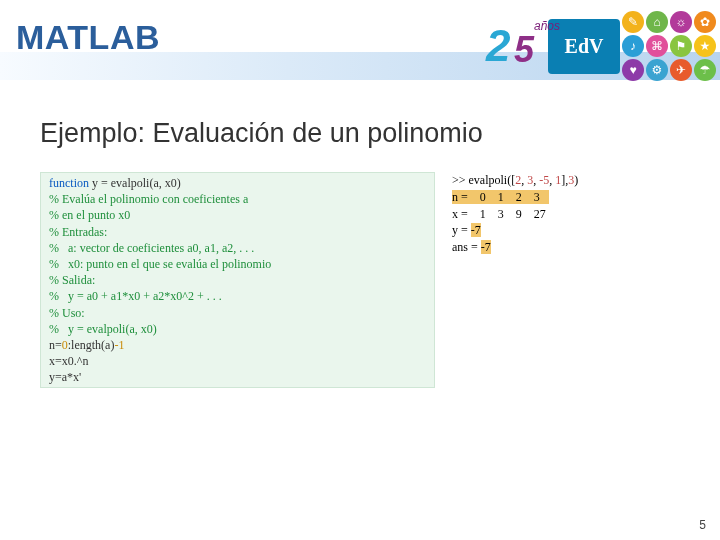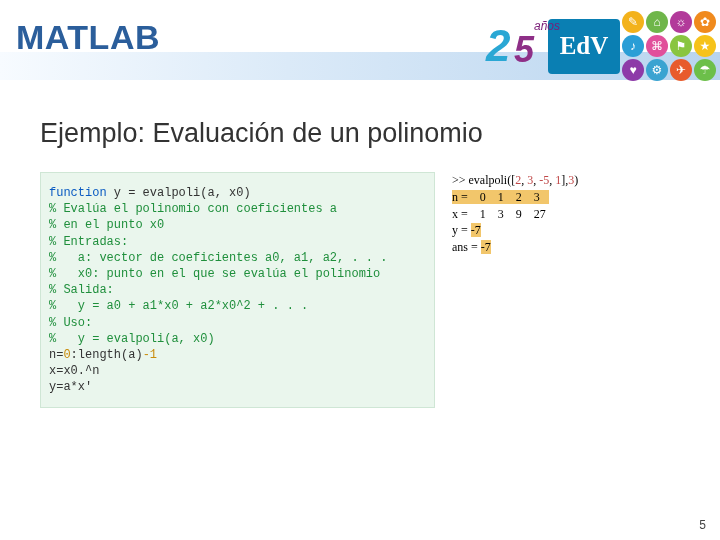--- a/index.html
+++ b/index.html
@@ -59,21 +59,21 @@
   .logo-25 .anos { color:#7a1d77; font-size:12px; font-style:italic; position:absolute; top:0; right:-6px;}
   .logo-edv {
     background: #0a7fb3;
     color: #fff;
     width: 72px;
     height: 55px;
     border-radius: 4px;
     display: flex;
     align-items: center;
     justify-content: center;
-    font-size: 25px;
+    font-size: 20px;
     font-weight: 700;
     font-family: Georgia, serif;
   }
   .icon-grid {
     margin-left: 2px;
     display: grid;
     grid-template-columns: repeat(4, 22px);
     grid-template-rows: repeat(3, 22px);
     gap: 2px;
   }
@@ -90,22 +90,22 @@
     color: #333;
     font-weight: 400;
   }
   .code-left {
     position: absolute;
     top: 172px;
     left: 40px;
     width: 395px;
     background: #eaf6ed;
     border: 1px solid #cfe6d5;
-    padding: 12px 8px;
-    font-family: Liberation Mono, monospace;
+    padding: 2px 8px;
+    font-family: Liberation Serif, serif;
     font-size: 12px;
     line-height: 1.35;
     color: #333;
     white-space: pre;
   }
   .code-right {
     position: absolute;
     top: 172px;
     left: 452px;
     width: 252px;

